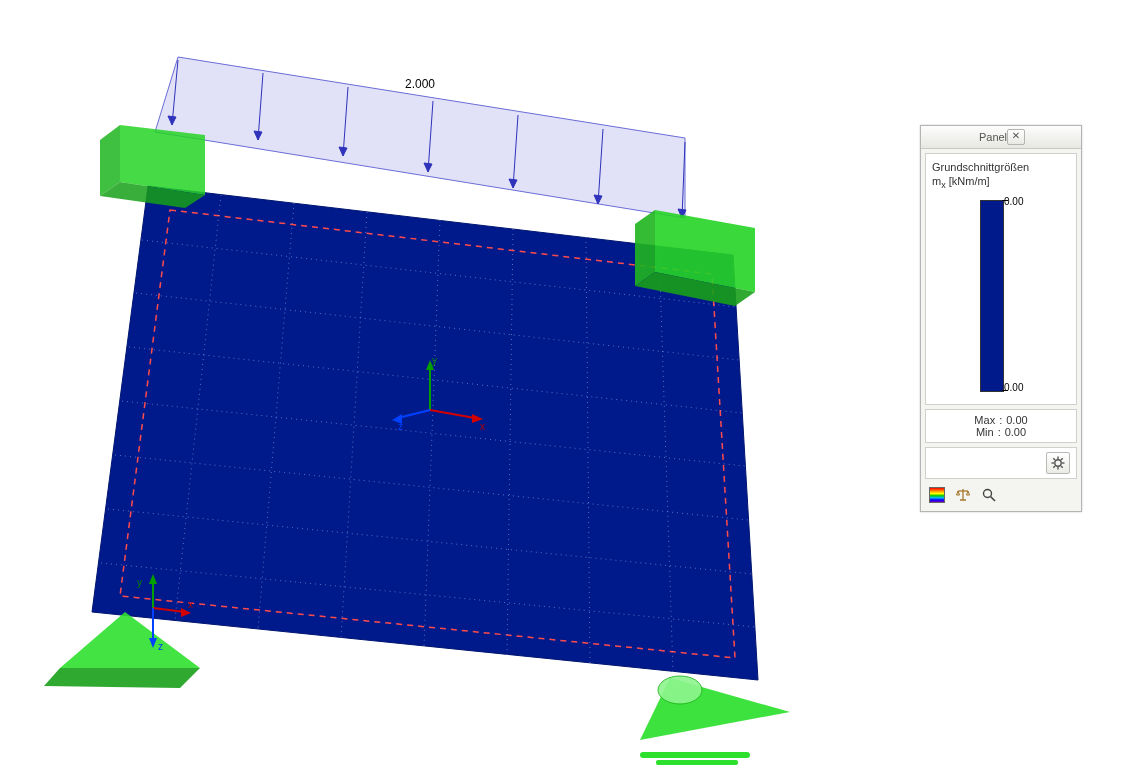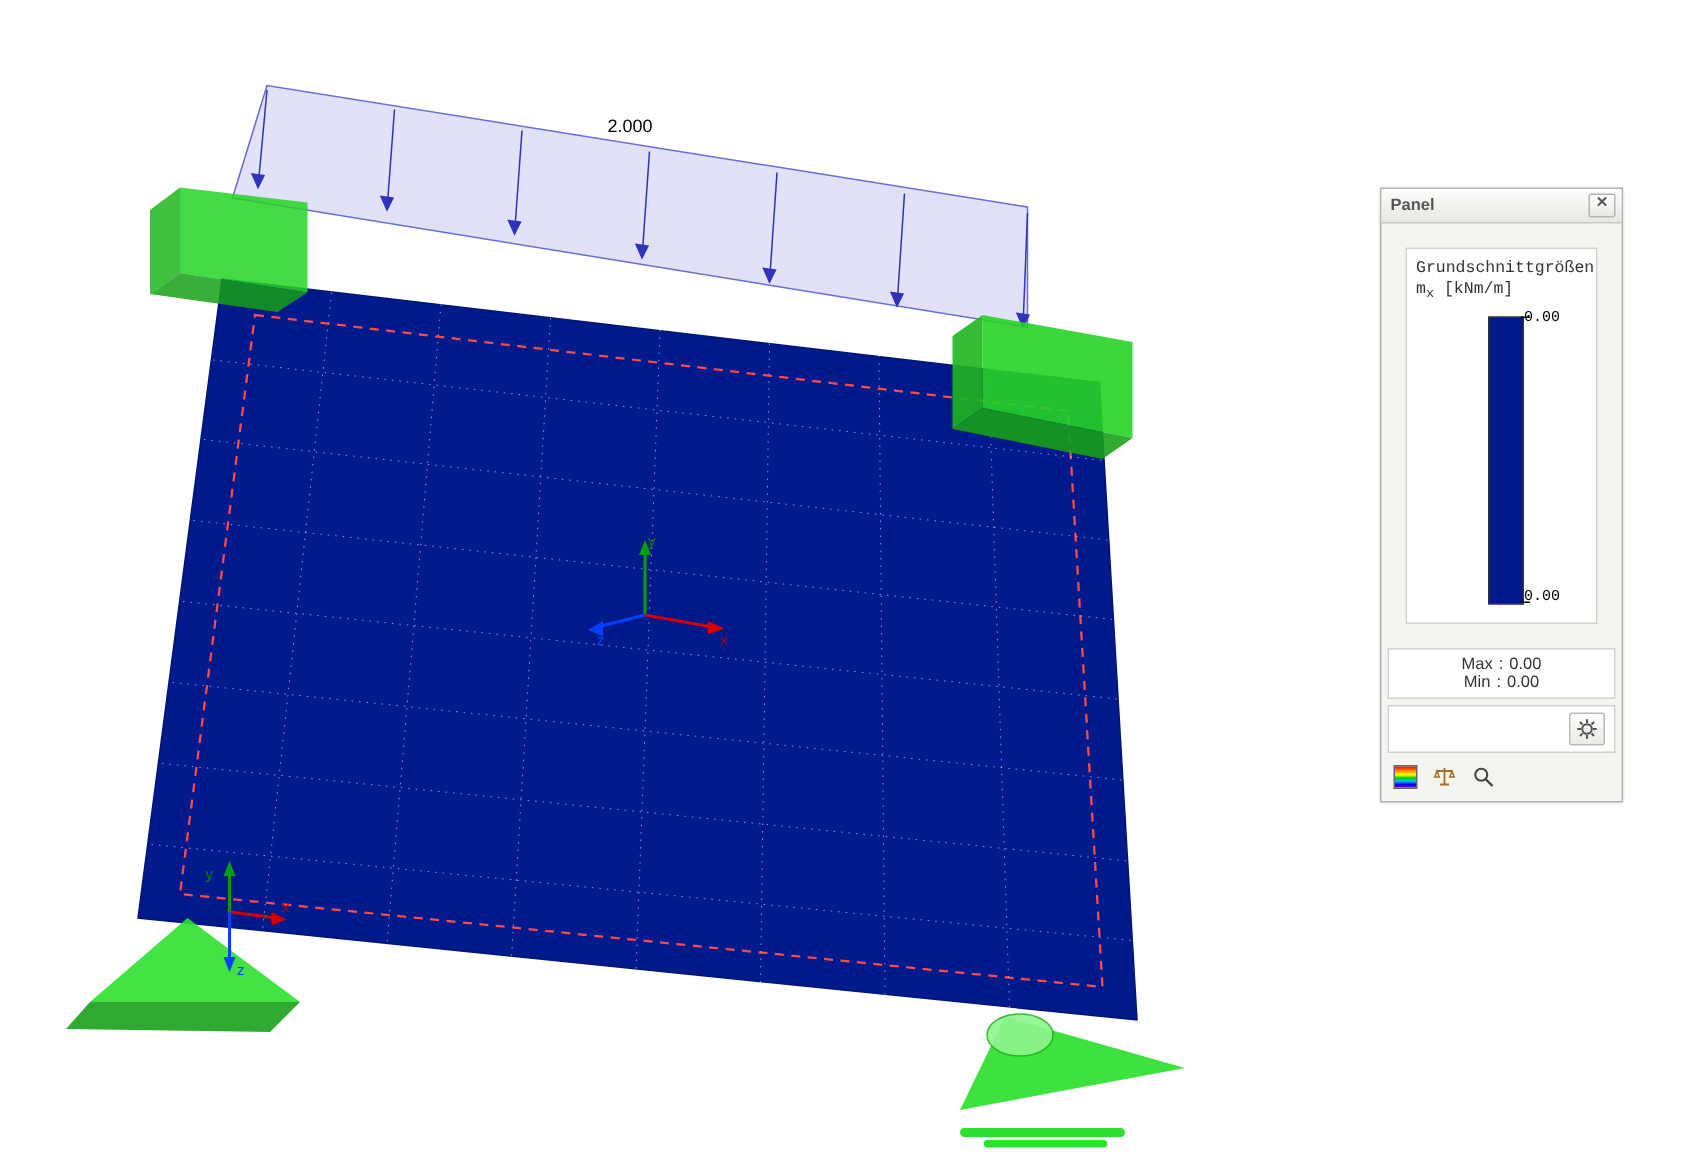--- a/index.html
+++ b/index.html
@@ -31,46 +31,45 @@
     right: 50px;
     top: 125px;
     width: 160px;
     background: #f4f4f1;
     border: 1px solid #b4b4b4;
     box-shadow: 0 0 2px rgba(0,0,0,0.2);
   }
   .panel-titlebar {
     display: flex;
     align-items: center;
-    justify-content: space-between;
+    justify-content: center;
     padding: 3px 4px 3px 6px;
     background: linear-gradient(180deg,#fdfdfd,#e7e7e2);
     border-bottom: 1px solid #c8c8c4;
-    font-weight: bold;
+    font-weight: normal;
     color: #555;
   }
   .panel-close {
     width: 16px;
     height: 14px;
     border: 1px solid #b4b4b4;
     background: linear-gradient(180deg,#ffffff,#e8e8e3);
     text-align: center;
     line-height: 12px;
     font-size: 10px;
     color: #555;
     border-radius: 2px;
     cursor: pointer;
   }
 
   .panel-body {
     background: #ffffff;
-    margin: 16px;
+    margin: 4px;
     border: 1px solid #d0d0cc;
     padding: 6px 6px 4px 6px;
-    font-family: Liberation Mono, monospace;
   }
   .panel-headline {
     font-size: 11px;
     color: #333;
     line-height: 1.3;
   }
   .panel-headline .sub {
     font-size: 9px;
     vertical-align: sub;
   }

